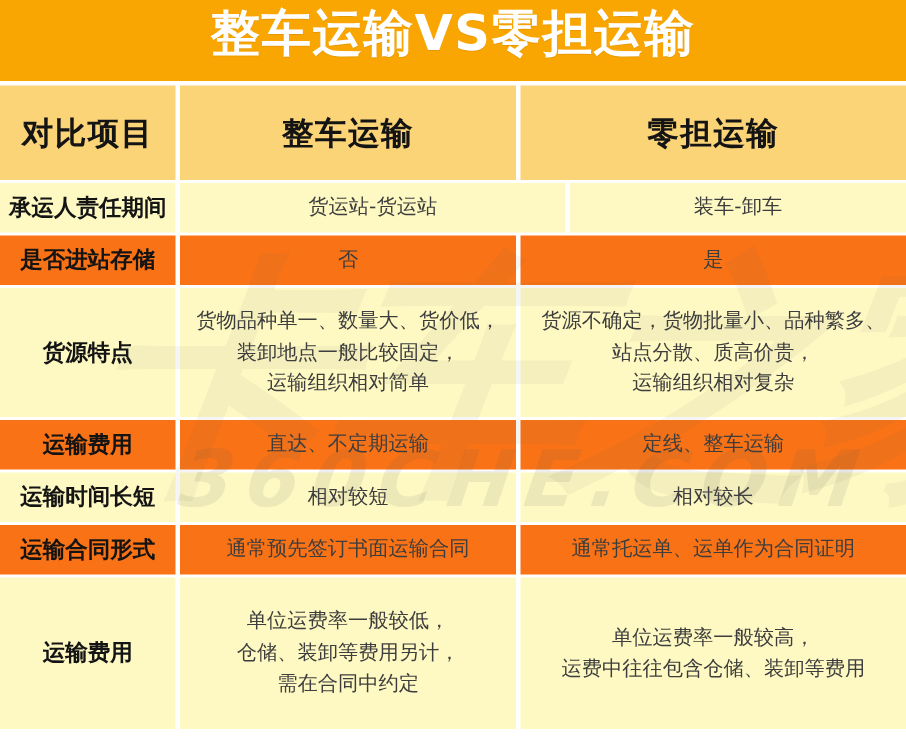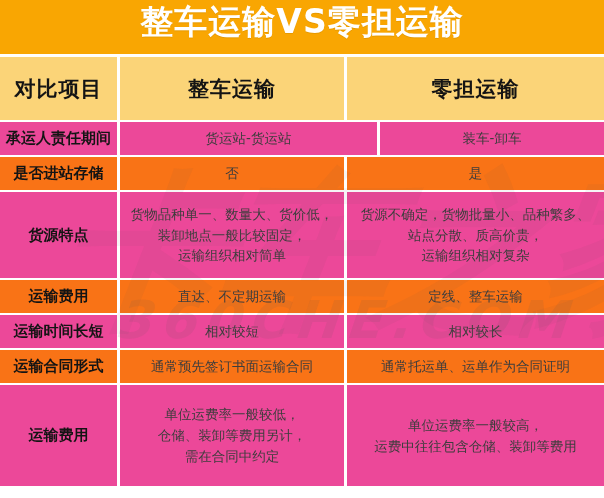--- a/index.html
+++ b/index.html
@@ -29,21 +29,21 @@
   .c2{flex:0 0 224px;}
   .c3{flex:1;}
   
   .hrow{height:63px;}
   .hrow .cell{background:#FBD478;}
   .hcell{font-weight:bold;font-size:21px;color:#141414;letter-spacing:1px;}
   
   .h-s{height:33px;}
   .h-m{height:86px;}
   .h-l{height:101px;margin-bottom:0;}
-  .shade-dark .cell{background:#ec4899;}
+  .shade-dark .cell{background:#fef9c3;}
   .shade-light .cell{background:#f97316;}
   .label{font-weight:bold;font-size:15px;color:#141414;}
   .val{font-size:13.5px;color:#3d3d3d;line-height:1.55;white-space:pre-line;}
   
   .watermark{
     position:absolute;left:0;top:120px;width:604px;height:360px;
     z-index:1;pointer-events:none;overflow:hidden;
   }
   .wm-cn{
     position:absolute;left:60px;top:20px;

